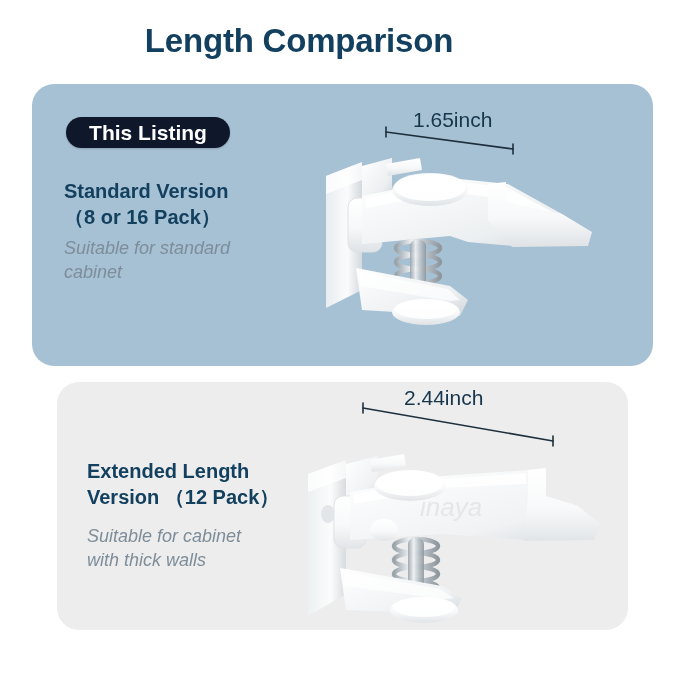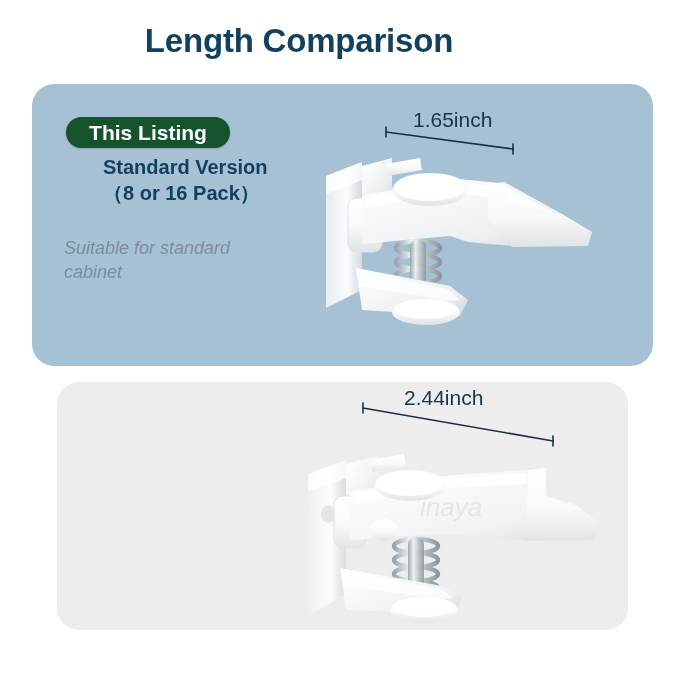--- a/index.html
+++ b/index.html
@@ -51,21 +51,21 @@
     left: 57px;
     top: 382px;
     width: 571px;
     height: 248px;
     background: #ededed;
   }
 
   
   .badge {
     position: absolute;
-    background: #14532d;
+    background: #0f172a;
     border-radius: 16px;
     color: #ffffff;
     font-size: 21px;
     font-weight: bold;
     display: flex;
     align-items: center;
     justify-content: center;
     box-shadow: 0 1px 2px rgba(0,0,0,0.18);
     white-space: nowrap;
   }
@@ -84,21 +84,21 @@
 
   
   .headline {
     position: absolute;
     color: #13405f;
     font-size: 20px;
     font-weight: bold;
     line-height: 1.32;
     white-space: pre-line;
   }
-  .headline-standard { left: 64px; top: 154px; width: 250px; margin-left: 39px; }
+  .headline-standard { left: 64px; top: 178px; width: 250px; }
   .headline-extended { left: 87px; top: 458px; width: 265px; }
 
   .subcopy {
     position: absolute;
     color: #7d8d99;
     font-size: 18px;
     line-height: 1.36;
     white-space: pre-line;
     font-style: italic;
   }
@@ -216,21 +216,25 @@
     <path d="M56 128 L150 146 L168 160 L160 176 L62 170 Z" fill="url(#plasticB)"></path>
     <path d="M60 132 L148 149 L160 160 L150 161 L60 146 Z" fill="#ffffff" opacity="0.7"></path>
 
     <ellipse cx="126" cy="172" rx="34" ry="13" fill="url(#plasticA)"></ellipse>
     <ellipse cx="126" cy="169" rx="31" ry="10" fill="#ffffff" opacity="0.85"></ellipse>
   </svg>
 
   <div class="panel panel-extended"></div>
 
 
-
+  <div class="headline headline-extended">Extended Length
+Version （12 Pack）</div>
+
+  <div class="subcopy subcopy-extended">Suitable for cabinet
+with thick walls</div>
 
   <div class="dim-label dim-label-extended">2.44inch</div>
 
   <svg class="dim-svg dim-svg-extended" width="205" height="48">
     <g stroke="#1d2f3c" stroke-width="1.6" fill="none" stroke-linecap="round">
       <line x1="7" y1="8" x2="197" y2="41"></line>
       <line x1="7" y1="3" x2="7" y2="13"></line>
       <line x1="197" y1="36" x2="197" y2="46"></line>
     </g>
   </svg>

